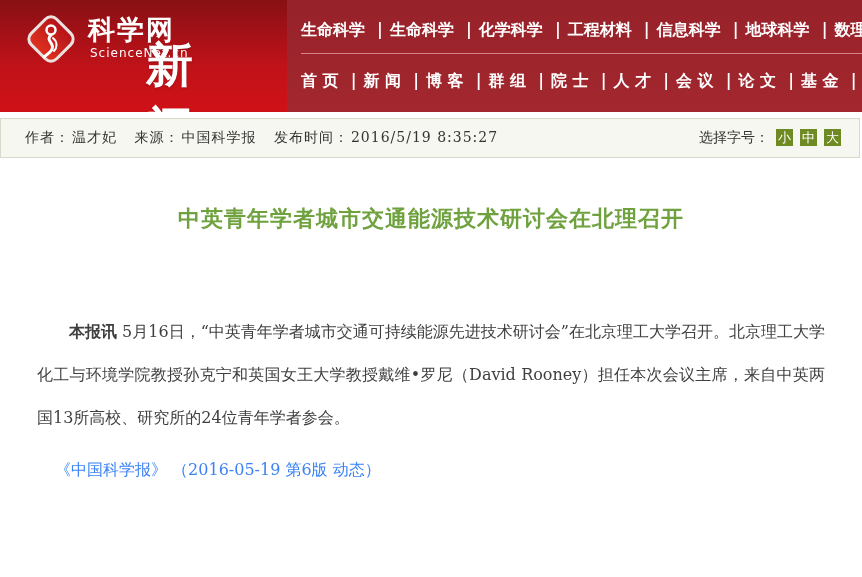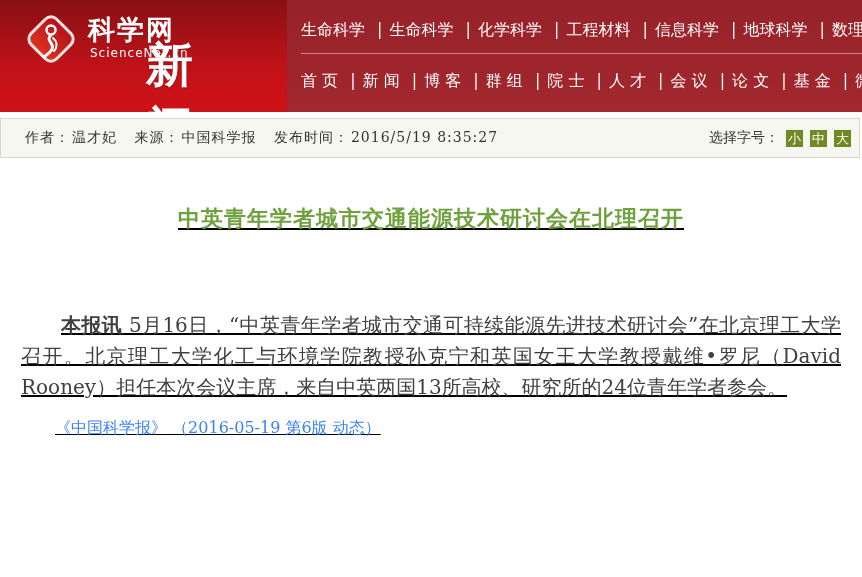--- a/index.html
+++ b/index.html
@@ -35,49 +35,49 @@
   }
   .section-title{
     position:absolute;left:146px;top:34px;color:#fff;font-weight:bold;
     font-size:47px;letter-spacing:14px;font-family:"DejaVu Sans","Liberation Sans",sans-serif;
     text-shadow:0 1px 2px rgba(0,0,0,.25);
   }
   .nav-row{padding-left:14px;color:#fff;font-size:16px;}
   .nav-row.subjects{padding-top:19px;height:28px;line-height:22px;}
   .nav-row.channels{padding-top:16px;height:28px;line-height:22px;}
   .nav-divider{height:1px;background:#d2858a;margin:6px 0 0 14px;}
-  .nav-item{color:#fff;cursor:pointer;}
+  .nav-item{color:#fff;cursor:pointer;font-weight:bold;}
   .nav-item + .nav-item::before{content:"|";margin:0 7px;color:#fff;}
 
   
   .meta-bar{
     position:absolute;left:0;top:118px;width:860px;height:40px;
     background:#f7f7f1;border:1px solid #d9d9cb;box-sizing:border-box;
     display:flex;align-items:center;justify-content:space-between;
     font-size:14px;color:#333;gap:37px;
   }
   .meta-left{padding-left:24px;letter-spacing:1px;}
   .meta-left span{margin-right:2px;}
   .meta-gap{display:inline-block;width:8px;}
-  .meta-right{padding-right:8px;display:flex;align-items:center;}
+  .meta-right{padding-right:18px;display:flex;}
   .fs-btn{
     display:inline-block;width:17px;height:17px;line-height:17px;margin-left:7px;
     background:#6f8a23;color:#fff;font-size:13px;text-align:center;
     border:none;padding:0;cursor:pointer;font-family:inherit;
   }
 
   
-  .article{position:absolute;left:0;top:158px;width:862px;text-decoration:underline;}
+  .article{position:absolute;left:0;top:158px;width:862px;}
   .article-title{
     margin:46px 20px 0 20px;text-align:center;
     font-size:22px;font-weight:bold;color:#6fa23e;letter-spacing:1px;
   }
   .article-body{margin:76px 21px 0 21px;color:#3f3f3f;}
   .article-body p{
-    margin:0;font-size:20px;line-height:31px;text-indent:2em;text-align:justify;
+    margin:16px;font-size:16px;line-height:43px;text-indent:2em;text-align:justify;
   }
   .article-body p + p{margin-top:15px;}
   .bold{font-weight:bold;}
   .citation{
     margin:10px 21px 0 21px;padding-left:34px;
     font-size:16px;line-height:30px;color:#3b82f6;
   }
 </style>
 </head>
 <body>

